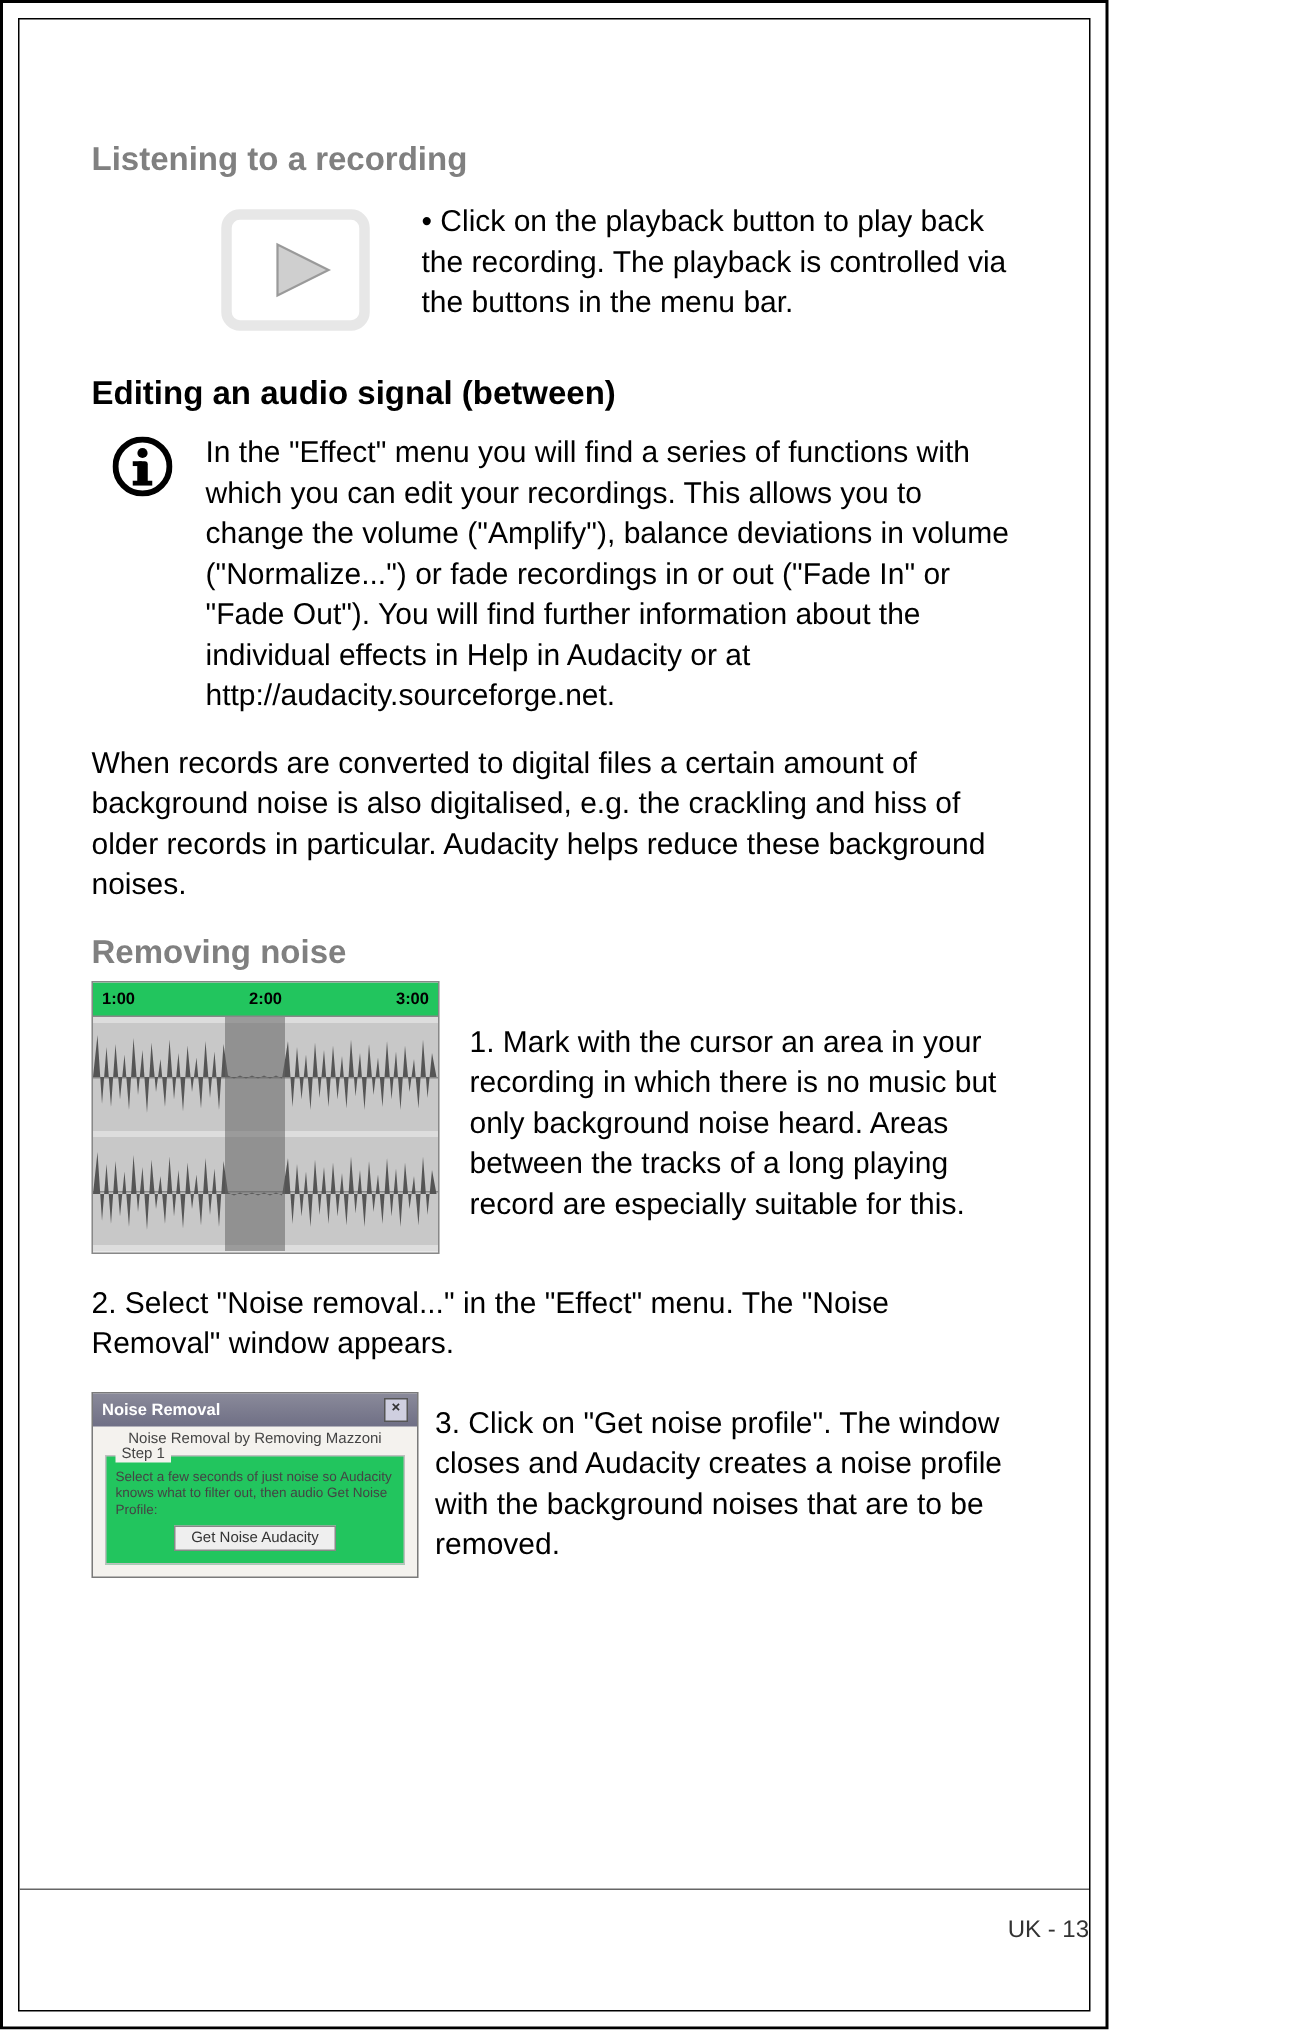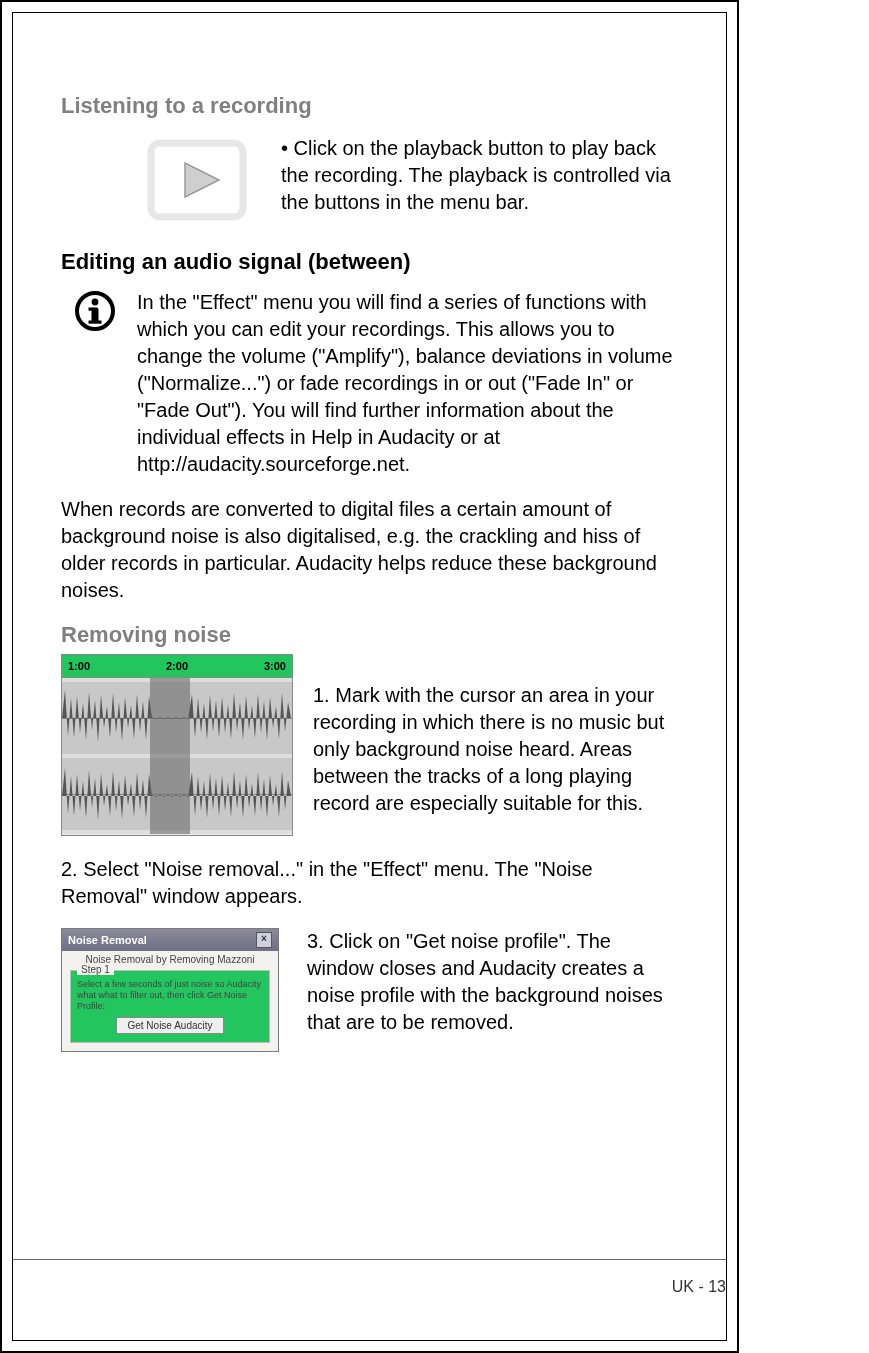--- a/index.html
+++ b/index.html
@@ -134,22 +134,22 @@
   .wave-track.t1 { top: 4px; }
   .wave-track.t2 { top: 80px; }
   .wave-mid {
     position:absolute; left:0; right:0; top:50%; height:1px; background:#888;
   }
   .wave-svg { position:absolute; inset:0; }
 
   
   .dialog-row {
     display: flex;
-    align-items: flex-start;
-    gap: 28px;
+    align-items: center;
+    gap: 11px;
   }
   .dialog-fig {
     width: 216px;
     flex-shrink: 0;
     border: 1px solid #7a7a7a;
     background: #f4f2ee;
     font-size: 10px;
     color: #333;
   }
   .dlg-titlebar {
@@ -301,21 +301,21 @@
 
     <div class="dialog-row">
       <div class="dialog-fig">
         <div class="dlg-titlebar">
           <span>Noise Removal</span>
           <span class="dlg-close">×</span>
         </div>
         <div class="dlg-sub">Noise Removal by Removing Mazzoni</div>
         <div class="dlg-step">
           <span class="dlg-step-label">Step 1</span>
-          <p>Select a few seconds of just noise so Audacity what what to filter out, then click Get Noise Profile:</p>
+          <p>Select a few seconds of just noise so Audacity knows what to filter out, then audio Get Noise Profile:</p>
           <button class="dlg-btn">Get Noise Audacity</button>
         </div>
       </div>
       <div class="body-text" style="flex:1;">3. Click on "Get noise profile". The window closes and Audacity creates a noise profile with the background noises that are to be removed.</div>
     </div>
 
     <div class="footer">
       <hr class="footer-rule">
       <span>UK - 13</span>
     </div>

